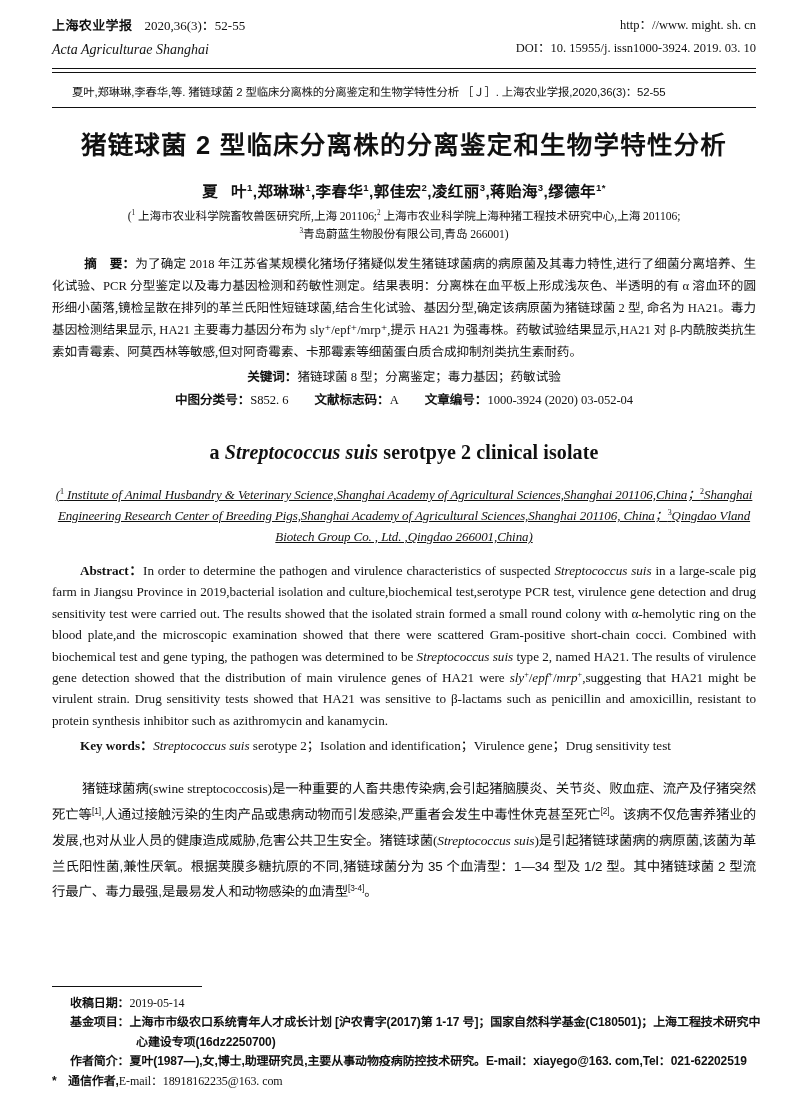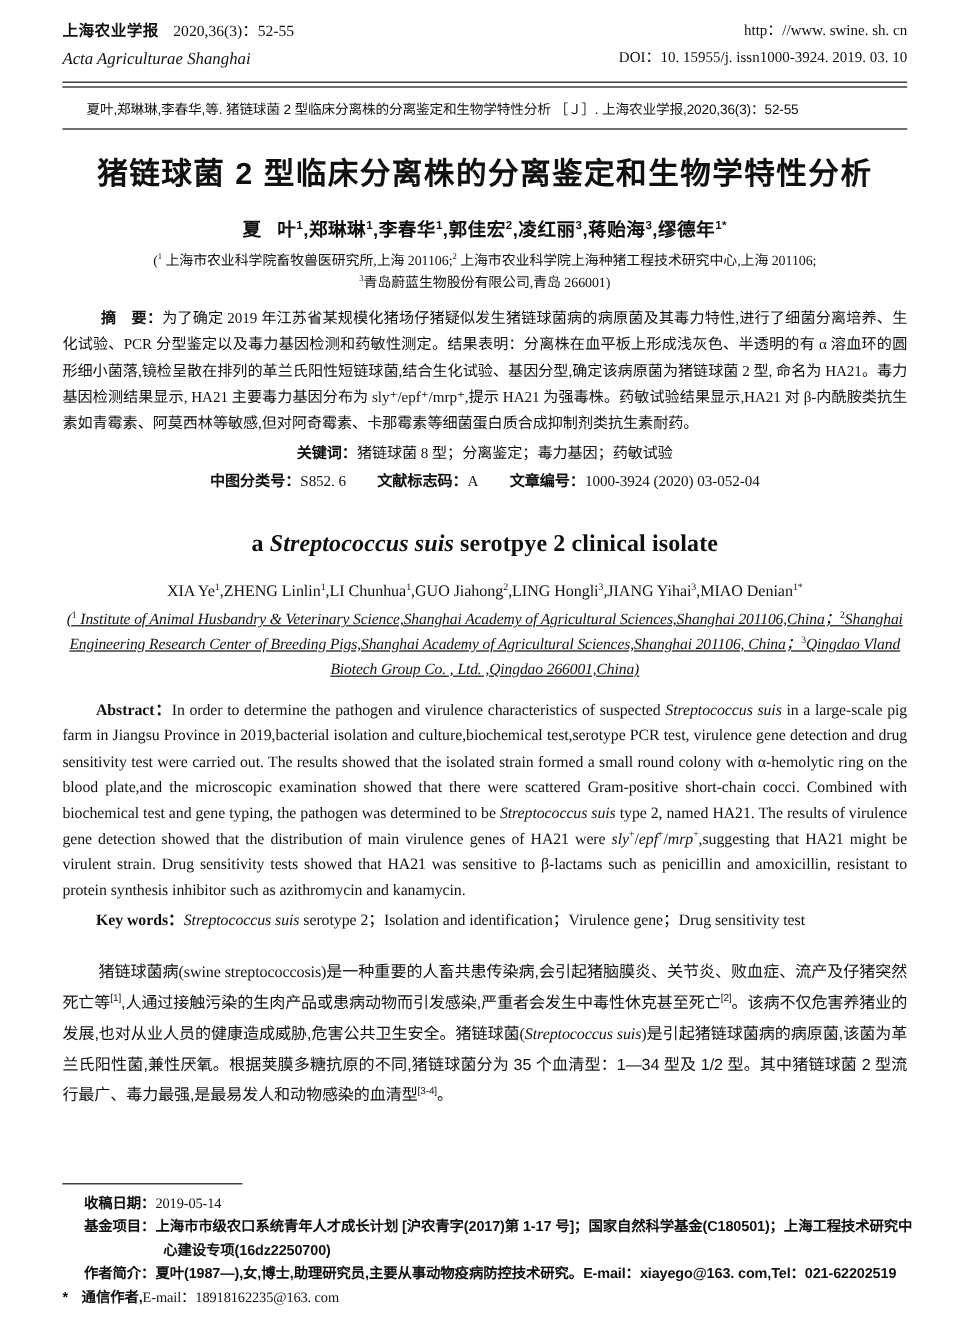--- a/index.html
+++ b/index.html
@@ -243,50 +243,49 @@
 <div class="page">
 
   <div class="masthead">
     <div class="masthead-left">
       <div class="journal-cn">
         <span>上海农业学报</span><span class="issue">2020,36(3)：52-55</span>
       </div>
       <div class="journal-en">Acta Agriculturae Shanghai</div>
     </div>
     <div class="masthead-right">
-      <div class="url">http：//www. swine. sh. cn</div>
+      <div class="url">http：//www. might. sh. cn</div>
       <div class="doi">DOI：10. 15955/j. issn1000-3924. 2019. 03. 10</div>
     </div>
   </div>
   <div class="rule-double"></div>
 
   <div class="citation">夏叶,郑琳琳,李春华,等. 猪链球菌 2 型临床分离株的分离鉴定和生物学特性分析 ［Ｊ］. 上海农业学报,2020,36(3)：52-55</div>
   <div class="rule-single"></div>
 
   <h1 class="cn-title">猪链球菌 2 型临床分离株的分离鉴定和生物学特性分析</h1>
   <div class="cn-authors">夏<span class="gap"></span>叶<sup>1</sup>,郑琳琳<sup>1</sup>,李春华<sup>1</sup>,郭佳宏<sup>2</sup>,凌红丽<sup>3</sup>,蒋贻海<sup>3</sup>,缪德年<sup>1*</sup></div>
   <div class="cn-affil">
     <div>(<sup>1</sup> 上海市农业科学院畜牧兽医研究所,上海 201106;<sup>2</sup> 上海市农业科学院上海种猪工程技术研究中心,上海 201106;</div>
     <div><sup>3</sup>青岛蔚蓝生物股份有限公司,青岛 266001)</div>
   </div>
 
   <div class="cn-abstract">
-    <span class="indent"></span><span class="lead">摘　要：</span><span>为了确定 2019 年江苏省某规模化猪场仔猪疑似发生猪链球菌病的病原菌及其毒力特性,进行了细菌分离培养、生化试验、PCR 分型鉴定以及毒力基因检测和药敏性测定。结果表明：分离株在血平板上形成浅灰色、半透明的有 α 溶血环的圆形细小菌落,镜检呈散在排列的革兰氏阳性短链球菌,结合生化试验、基因分型,确定该病原菌为猪链球菌 2 型, 命名为 HA21。毒力基因检测结果显示, HA21 主要毒力基因分布为 sly⁺/epf⁺/mrp⁺,提示 HA21 为强毒株。药敏试验结果显示,HA21 对 β-内酰胺类抗生素如青霉素、阿莫西林等敏感,但对阿奇霉素、卡那霉素等细菌蛋白质合成抑制剂类抗生素耐药。</span>
+    <span class="indent"></span><span class="lead">摘　要：</span><span>为了确定 2018 年江苏省某规模化猪场仔猪疑似发生猪链球菌病的病原菌及其毒力特性,进行了细菌分离培养、生化试验、PCR 分型鉴定以及毒力基因检测和药敏性测定。结果表明：分离株在血平板上形成浅灰色、半透明的有 α 溶血环的圆形细小菌落,镜检呈散在排列的革兰氏阳性短链球菌,结合生化试验、基因分型,确定该病原菌为猪链球菌 2 型, 命名为 HA21。毒力基因检测结果显示, HA21 主要毒力基因分布为 sly⁺/epf⁺/mrp⁺,提示 HA21 为强毒株。药敏试验结果显示,HA21 对 β-内酰胺类抗生素如青霉素、阿莫西林等敏感,但对阿奇霉素、卡那霉素等细菌蛋白质合成抑制剂类抗生素耐药。</span>
   </div>
   <div class="cn-keywords">
     <span class="kw-lead">关键词：</span><span>猪链球菌 8 型；分离鉴定；毒力基因；药敏试验</span>
   </div>
   <div class="cn-class">
     <span class="kw-lead">中图分类号：</span><span>S852. 6</span><span class="sep"></span><span class="kw-lead">文献标志码：</span><span>A</span><span class="sep"></span><span class="kw-lead">文章编号：</span><span>1000-3924 (2020) 03-052-04</span>
   </div>
 
   <h2 class="en-title">
     <div><span>a </span><em>Streptococcus suis</em><span> serotpye 2 clinical isolate</span></div>
   </h2>
-  <div class="en-authors">XIA Ye<sup>1</sup>,ZHENG Linlin<sup>1</sup>,LI Chunhua<sup>1</sup>,GUO Jiahong<sup>2</sup>,LING Hongli<sup>3</sup>,JIANG Yihai<sup>3</sup>,MIAO Denian<sup>1*</sup></div>
   <div class="en-affil">(<sup class="nonital">1</sup> Institute of Animal Husbandry &amp; Veterinary Science,Shanghai Academy of Agricultural Sciences,Shanghai 201106,China；<sup class="nonital">2</sup>Shanghai Engineering Research Center of Breeding Pigs,Shanghai Academy of Agricultural Sciences,Shanghai 201106, China；<sup class="nonital">3</sup>Qingdao Vland Biotech Group Co. , Ltd. ,Qingdao 266001,China)</div>
 
   <div class="en-abstract">
     <span class="indent"></span><b>Abstract：</b><span>In order to determine the pathogen and virulence characteristics of suspected <em>Streptococcus suis</em> in a large-scale pig farm in Jiangsu Province in 2019,bacterial isolation and culture,biochemical test,serotype PCR test, virulence gene detection and drug sensitivity test were carried out. The results showed that the isolated strain formed a small round colony with α-hemolytic ring on the blood plate,and the microscopic examination showed that there were scattered Gram-positive short-chain cocci. Combined with biochemical test and gene typing, the pathogen was determined to be <em>Streptococcus suis</em> type 2, named HA21. The results of virulence gene detection showed that the distribution of main virulence genes of HA21 were <em>sly</em><sup>+</sup>/<em>epf</em><sup>+</sup>/<em>mrp</em><sup>+</sup>,suggesting that HA21 might be virulent strain. Drug sensitivity tests showed that HA21 was sensitive to β-lactams such as penicillin and amoxicillin, resistant to protein synthesis inhibitor such as azithromycin and kanamycin.</span>
   </div>
   <div class="en-keywords">
     <span class="indent"></span><b>Key words：</b><span><em>Streptococcus suis</em> serotype 2；Isolation and identification；Virulence gene；Drug sensitivity test</span>
   </div>
 
   <div class="body-text">

